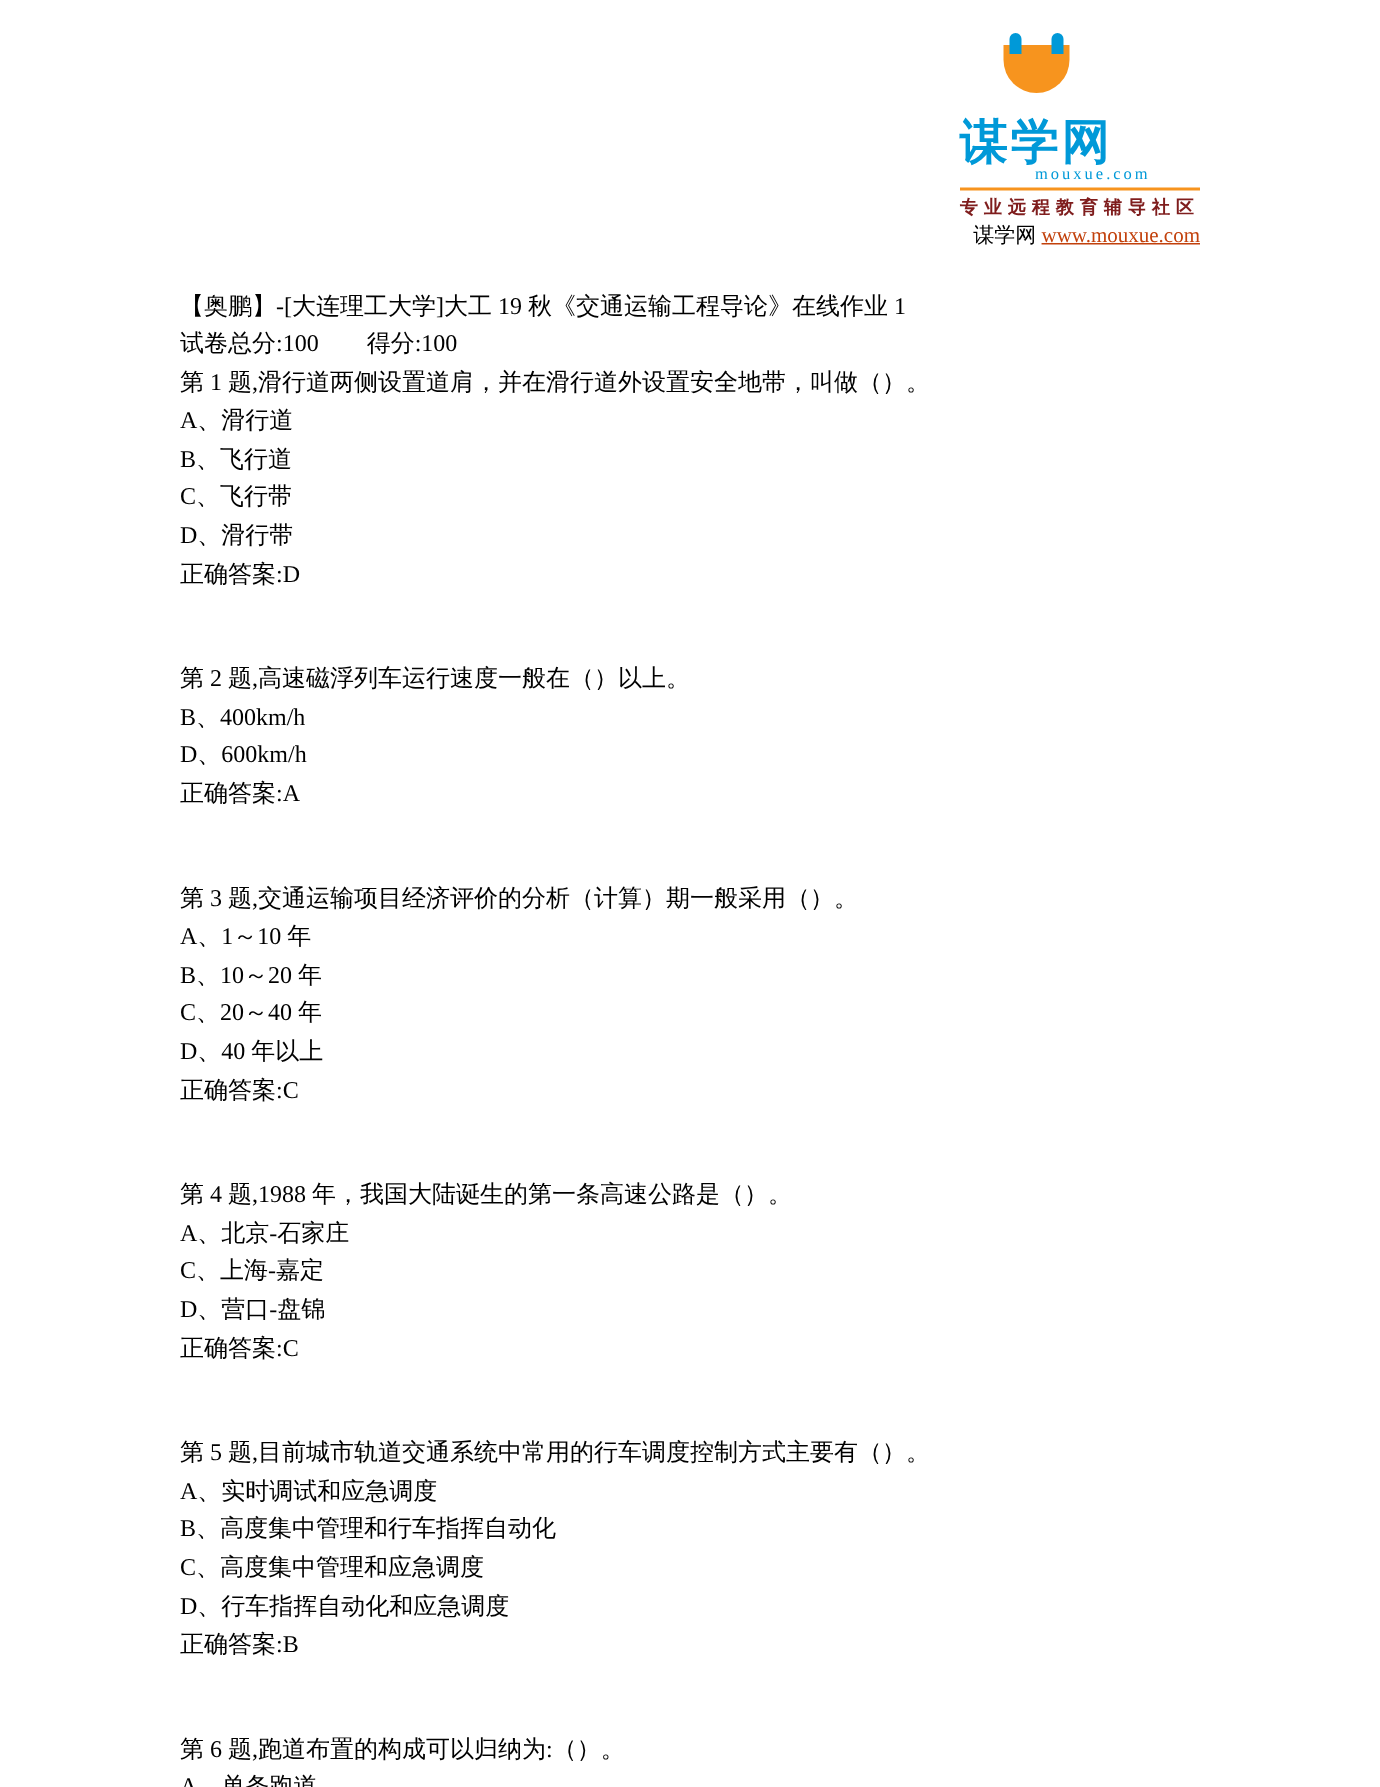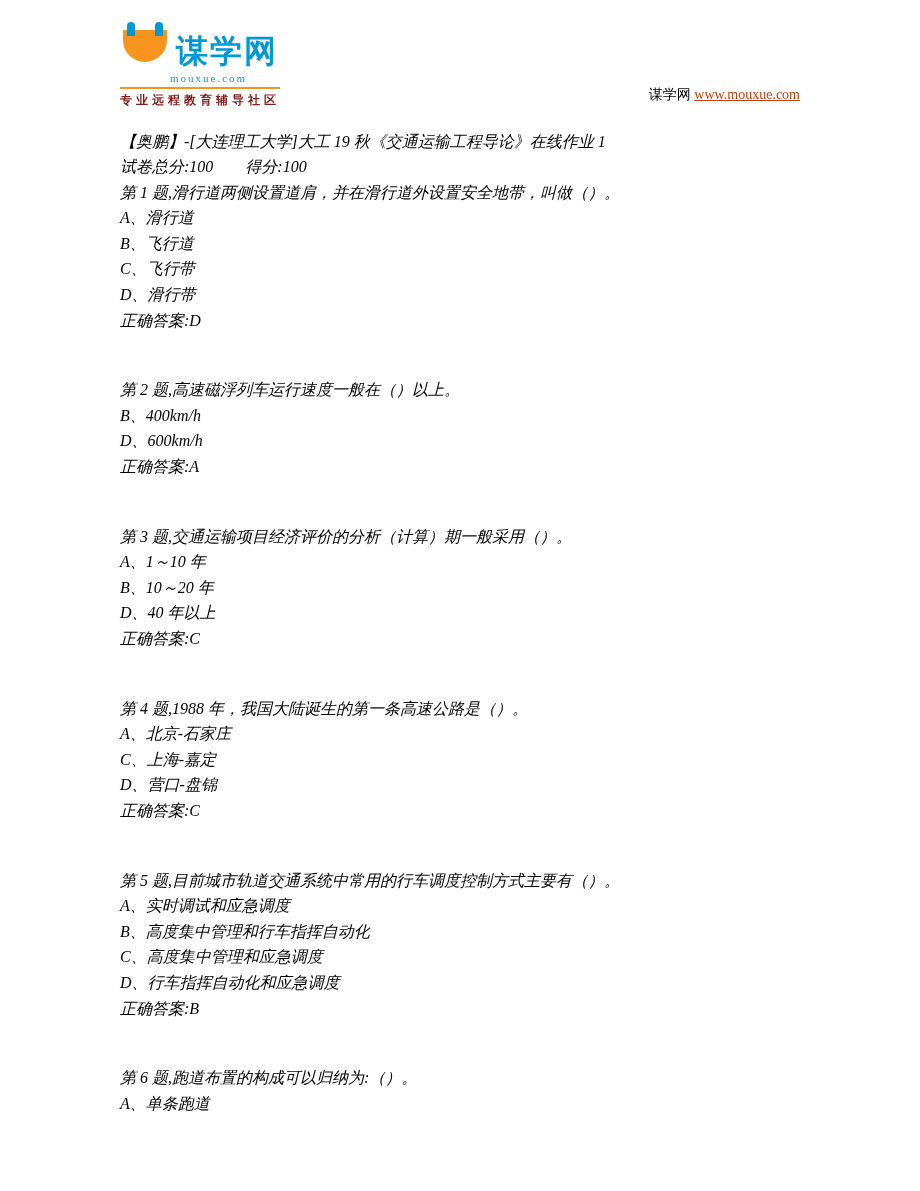--- a/index.html
+++ b/index.html
@@ -1,18 +1,19 @@
 <!DOCTYPE html>
 <html><head>
   <meta charset="utf-8">
   <style>
     * {
       margin: 0;
       padding: 0;
       box-sizing: border-box;
+      flex-direction: column;
     }
     body {
       background: #fff;
       font-family: "SimSun", "宋体", serif;
       font-size: 16px;
       color: #000;
       width: 920px;
       padding: 30px 120px 30px 120px;
       line-height: 1.5;
     }
@@ -97,21 +98,20 @@
     .site-link {
       color: #c2410c;
       text-decoration: underline;
     }
     .content {
       font-size: 16px;
     }
     .content p {
       margin: 0;
       line-height: 1.6;
-      font-style: italic;
     }
     .question-block {
       margin-bottom: 26px;
     }
   </style>
 </head>
 <body>
 
 <div class="header">
   <div class="logo">
@@ -147,20 +147,21 @@
         <p>第 2 题,高速磁浮列车运行速度一般在（）以上。</p>
         <p>B、400km/h</p>
         <p>D、600km/h</p>
         <p>正确答案:A</p>
       </div>
       <div style="height: 18px;"></div>
       <div class="question-block">
         <p>第 3 题,交通运输项目经济评价的分析（计算）期一般采用（）。</p>
         <p>A、1～10 年</p>
         <p>B、10～20 年</p>
+        <p>C、20～40 年</p>
         <p>D、40 年以上</p>
         <p>正确答案:C</p>
       </div>
       <div style="height: 18px;"></div>
       <div class="question-block">
         <p>第 4 题,1988 年，我国大陆诞生的第一条高速公路是（）。</p>
         <p>A、北京-石家庄</p>
         <p>C、上海-嘉定</p>
         <p>D、营口-盘锦</p>
         <p>正确答案:C</p>

